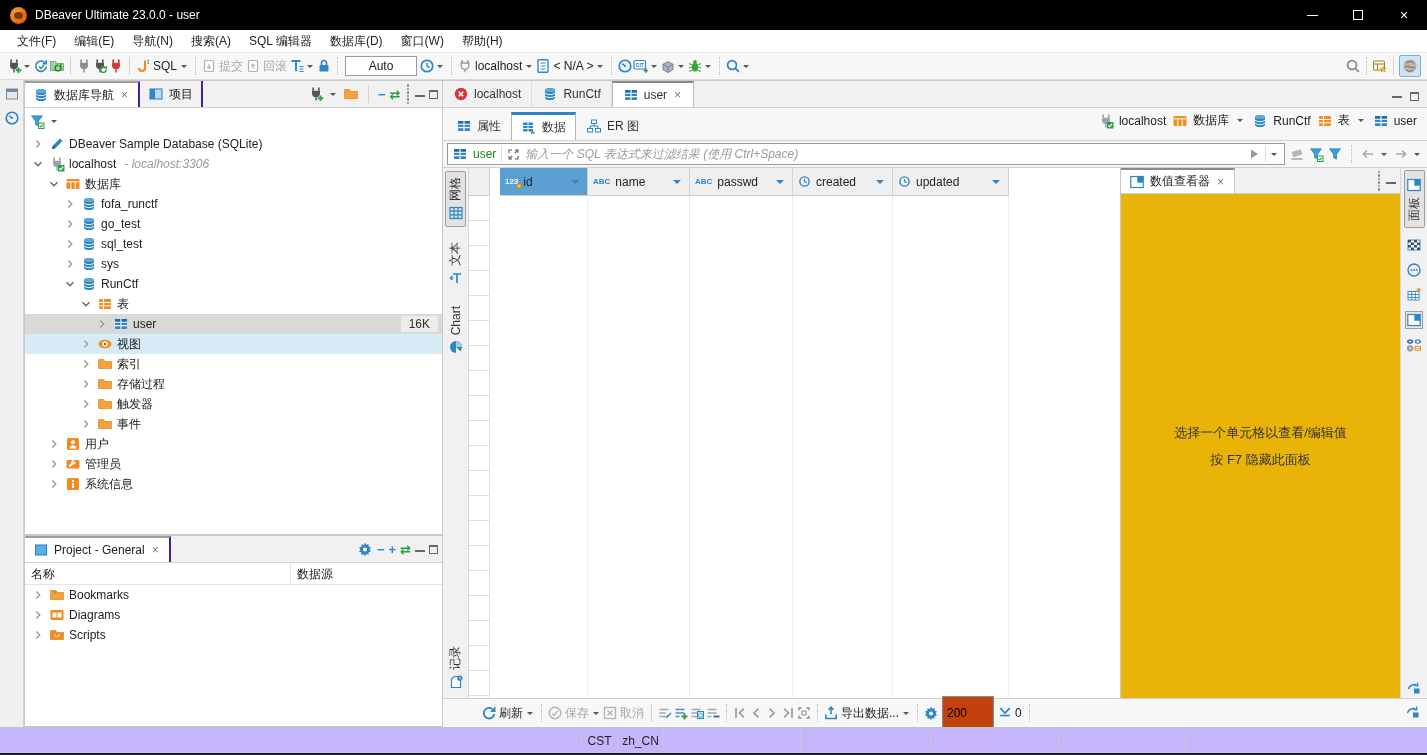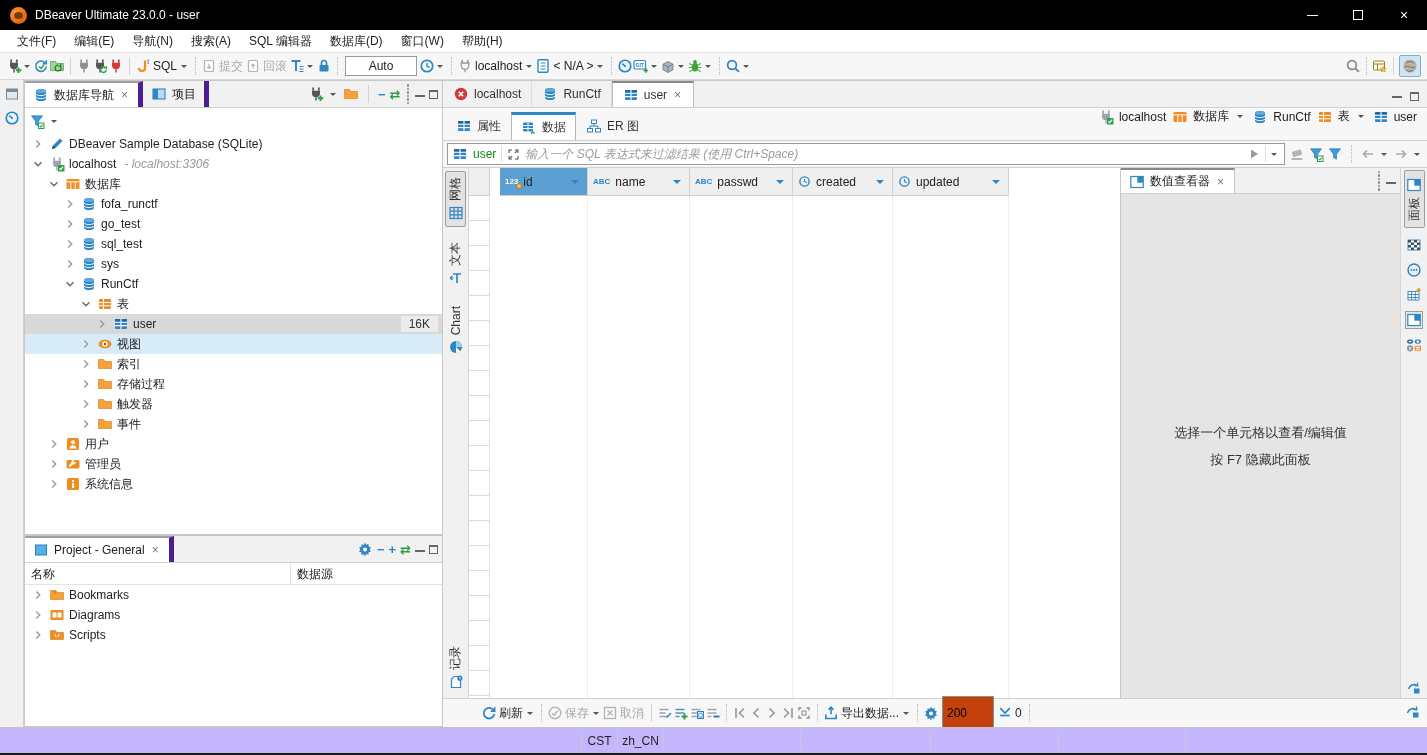--- a/index.html
+++ b/index.html
@@ -36,21 +36,21 @@
 .combo { width:72px; height:20px; background:#fff; border:1px solid #9b9b9b; display:flex; align-items:center; justify-content:center; margin:0 2px;}
 .avatarbtn { background:#cfe4f5; border:1px solid #7ab0d8; border-radius:2px; padding:2px; display:flex;}
 .spacer { flex:1; }
 
 .workbench { position:absolute; top:80px; left:0; right:0; bottom:26px; }
 .leftstrip { position:absolute; left:0; top:0; bottom:0; width:24px; background:#f0f0f0; border-right:1px solid #d0d0d0;
   display:flex; flex-direction:column; align-items:center; padding-top:6px; gap:8px;}
 
 .panel { position:absolute; background:#fff; border:1px solid #c8c8c8; }
 .ptabbar { height:27px; background:#f1f1f1; border-bottom:1px solid #d0d0d0; display:flex; align-items:center; }
-.ptab { height:100%; display:flex; align-items:center; gap:5px; padding:0 8px; border-right:5px solid #4c1d95; }
+.ptab { height:100%; display:flex; align-items:center; gap:5px; padding:0 8px; border-right:2px solid #4c1d95; }
 .ptab.active { background:#fff; border-top:2px solid #9f9f9f; }
 .ptools { margin-left:auto; display:flex; align-items:center; gap:4px; padding-right:4px; }
 .xclose { color:#777; font-size:12px; padding:0 2px; line-height:1; }
 .mini { width:10px; border-top:2px solid #666; margin-top:4px; }
 .maxi { width:9px; height:9px; border:1px solid #666; border-top-width:2px; }
 .dots8 { display:inline-flex; flex-direction:column; gap:1px; align-items:center; padding:0 2px;}
 .dots8 i { width:2.5px; height:2.5px; background:#888; border-radius:50%; display:block;}
 .glyph { font-size:13px; line-height:1; }
 .glyph.blue{ color:#2e86c5; font-weight:bold;}
 .glyph.green{ color:#2ea043; font-weight:bold;}
@@ -69,21 +69,21 @@
 .project { left:24px; top:455px; width:419px; bottom:0; }
 .pcolhead { height:22px; display:flex; border-bottom:1px solid #e3e3e3; background:#fff;}
 .pcol { padding:3px 6px; }
 .pcol.c1 { width:266px; border-right:1px solid #e3e3e3;}
 
 .editor { position:absolute; left:443px; top:0; right:0; bottom:0; background:#fff; border-top:1px solid #c8c8c8;}
 .etabbar { height:27px; background:#f1f1f1; border-bottom:1px solid #d0d0d0; display:flex; align-items:flex-end; }
 .etab { height:26px; display:flex; align-items:center; gap:5px; padding:0 10px; border-right:1px solid #dcdcdc; color:#333;}
 .etab.active { background:#fff; border:1px solid #bdbdbd; border-bottom:none; border-top:2px solid #8a8a8a; }
 .etools { margin-left:auto; display:flex; gap:8px; padding:0 8px 6px 0;}
-.esubbar { height:33px; background:#f7f7f7; border-bottom:1px solid #d0d0d0; display:flex; align-items:flex-start; padding-left:4px;}
+.esubbar { height:33px; background:#f7f7f7; border-bottom:1px solid #d0d0d0; display:flex; align-items:center; padding-left:4px;}
 .stab { height:28px; display:flex; align-items:center; gap:5px; padding:0 9px; margin-right:1px; color:#333;}
 .stab.active { background:#fff; border:1px solid #b5b5b5; border-top:3px solid #2e86c5; border-bottom:none;}
 .breadcrumb { margin-left:auto; display:flex; align-items:center; gap:6px; padding:0 10px 7px 0;}
 .bcitem { display:flex; align-items:center; gap:5px; }
 
 .filterbar { height:27px; display:flex; align-items:center; padding:2px 4px; gap:4px; background:#f7f7f7; border-bottom:1px solid #d0d0d0;}
 .filterbox { flex:1; height:22px; background:#fff; border:1px solid #9b9b9b; display:flex; align-items:center; padding:0 4px; gap:5px;}
 .tname { color:#188918; }
 .fplaceholder { color:#9a9a9a; font-style:italic; }
 .fsep { width:1px; height:16px; background:#ddd; }
@@ -103,21 +103,21 @@
 .gcol { position:relative; height:100%; }
 .ghead { height:28px; background:#efefef; border-right:1px solid #d2d2d2; border-bottom:1px solid #cfcfcf;
   display:flex; align-items:center; padding:0 5px; gap:5px; }
 .ghead.selected { background:#5b9fd3; }
 .gbody { position:absolute; top:28px; bottom:0; left:0; right:0; border-right:1px solid #ededed; }
 .typetxt { font-size:8px; font-weight:bold; color:#2e86c5; position:relative; flex:none;}
 .ghead.selected .typetxt { color:#fff; }
 .keybadge { position:absolute; right:-4px; bottom:-3px; width:6px; height:6px; background:#f2c23c; border:1px solid #a8831d; border-radius:50%;}
 .gname { flex:1; }
 
-.vviewer { position:absolute; left:677px; width:280px; top:0; bottom:0; border-left:1px solid #c8c8c8; background:#e5e5e5; display:flex; flex-direction:column;}
+.vviewer { position:absolute; left:677px; width:280px; top:0; bottom:0; border-left:1px solid #c8c8c8; background:#eab308; display:flex; flex-direction:column;}
 .vvtabbar { height:26px; background:#f1f1f1; border-bottom:1px solid #d0d0d0; display:flex; align-items:center;}
 .vvtab { height:100%; background:#fff; border-right:1px solid #c9c9c9; border-top:2px solid #8a8a8a; display:flex; align-items:center; gap:5px; padding:0 8px;}
 .vvbody { flex:1; display:flex; flex-direction:column; align-items:center; justify-content:center; gap:9px; color:#333; font-size:13px;}
 .rightstrip { position:absolute; left:957px; right:0; top:0; bottom:0; background:#f1f1f1; border-left:1px solid #d6d6d6;
   display:flex; flex-direction:column; align-items:center; padding:2px 0; gap:9px;}
 .rtab { display:flex; flex-direction:column; align-items:center; gap:4px; padding:6px 1px; background:#e2e2e2; border:1px solid #9d9d9d; border-radius:2px;}
 .ricon.boxed { outline:1px solid #9d9d9d; background:#e6e6e6; }
 .rbottom { margin-top:auto; }
 
 .bottombar { position:absolute; left:0; right:0; bottom:0; height:29px; background:#f7f7f7; border-top:1px solid #d0d0d0;

